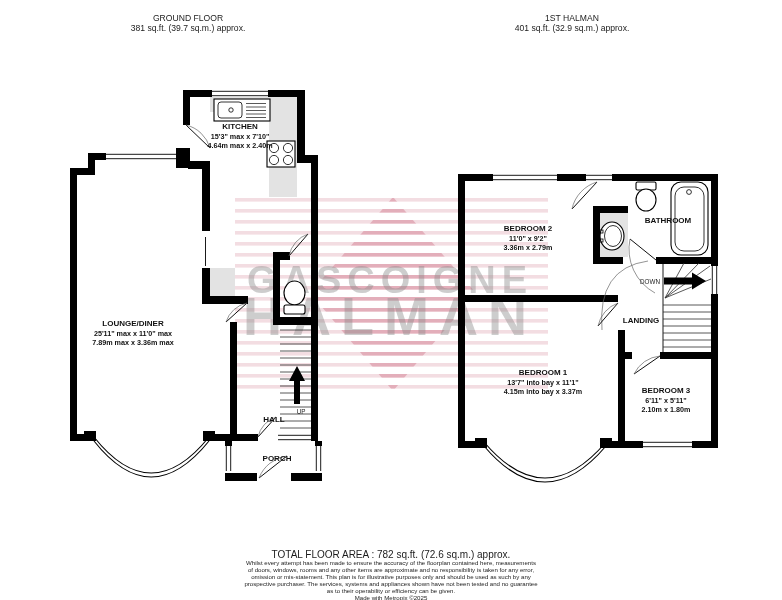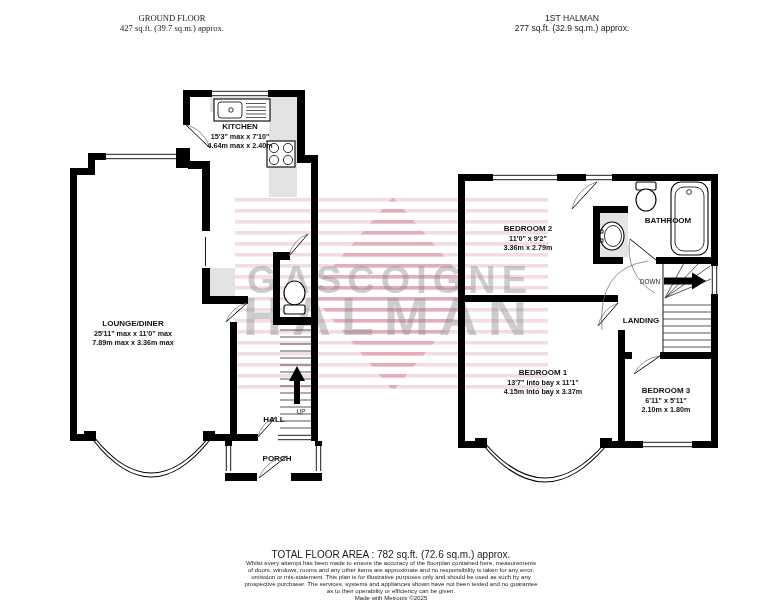--- a/index.html
+++ b/index.html
@@ -1,21 +1,21 @@
 <!DOCTYPE html>
 <html><head>
 <meta charset="utf-8">
 <style>
   html,body{margin:0;padding:0;background:#fff;}
   #stage{position:relative;width:782px;height:600px;background:#fff;overflow:hidden;
          font-family:"Liberation Sans",sans-serif;}
   .hdr{position:absolute;top:13px;width:300px;text-align:center;color:#1c1c1c;
        font-size:8.6px;line-height:10px;}
   .hdr .t{display:block;}
-  #hdr-ground{left:22px;font-family:Liberation Serif, serif;}
+  #hdr-ground{left:38px;}
   #hdr-first{left:422px;}
   #plan{position:absolute;left:0;top:0;}
   #footer{position:absolute;left:0;top:549px;width:782px;text-align:center;color:#1c1c1c;}
   #footer .total{font-size:10px;line-height:11px;}
   #footer .disc{font-size:6.1px;line-height:6.9px;color:#242424;}
   
   .t-room{font-family:"Liberation Sans",sans-serif;font-size:8px;font-weight:bold;fill:#111;text-anchor:middle;}
   .t-dim{font-family:"Liberation Sans",sans-serif;font-size:7.2px;font-weight:bold;fill:#111;text-anchor:middle;}
   .t-sm{font-family:"Liberation Sans",sans-serif;font-size:6.3px;fill:#222;text-anchor:middle;}
   .t-wm{font-family:"Liberation Sans",sans-serif;font-weight:bold;text-anchor:middle;fill-opacity:0.42;}
@@ -31,25 +31,25 @@
   .bay{stroke:#000;stroke-width:1.1;fill:none;}
   .gray{fill:#e3e3e3;}
 </style>
 </head>
 <body>
 
 <div id="stage">
 
   <div class="hdr" id="hdr-ground">
     <span class="t">GROUND FLOOR</span>
-    <span class="t">427 sq.ft. (39.7 sq.m.) approx.</span>
+    <span class="t">381 sq.ft. (39.7 sq.m.) approx.</span>
   </div>
   <div class="hdr" id="hdr-first">
     <span class="t">1ST HALMAN</span>
-    <span class="t">277 sq.ft. (32.9 sq.m.) approx.</span>
+    <span class="t">401 sq.ft. (32.9 sq.m.) approx.</span>
   </div>
 
   <svg id="plan" width="782" height="600" viewBox="0 0 782 600">
     <defs>
       <pattern id="wmLight" width="12" height="11" patternUnits="userSpaceOnUse">
         <rect width="12" height="3.6" fill="#d98fa0" fill-opacity="0.30"></rect>
       </pattern>
       <pattern id="wmDark" width="12" height="11" patternUnits="userSpaceOnUse">
         <rect width="12" height="3.6" fill="#d98fa0" fill-opacity="0.60"></rect>
       </pattern>

